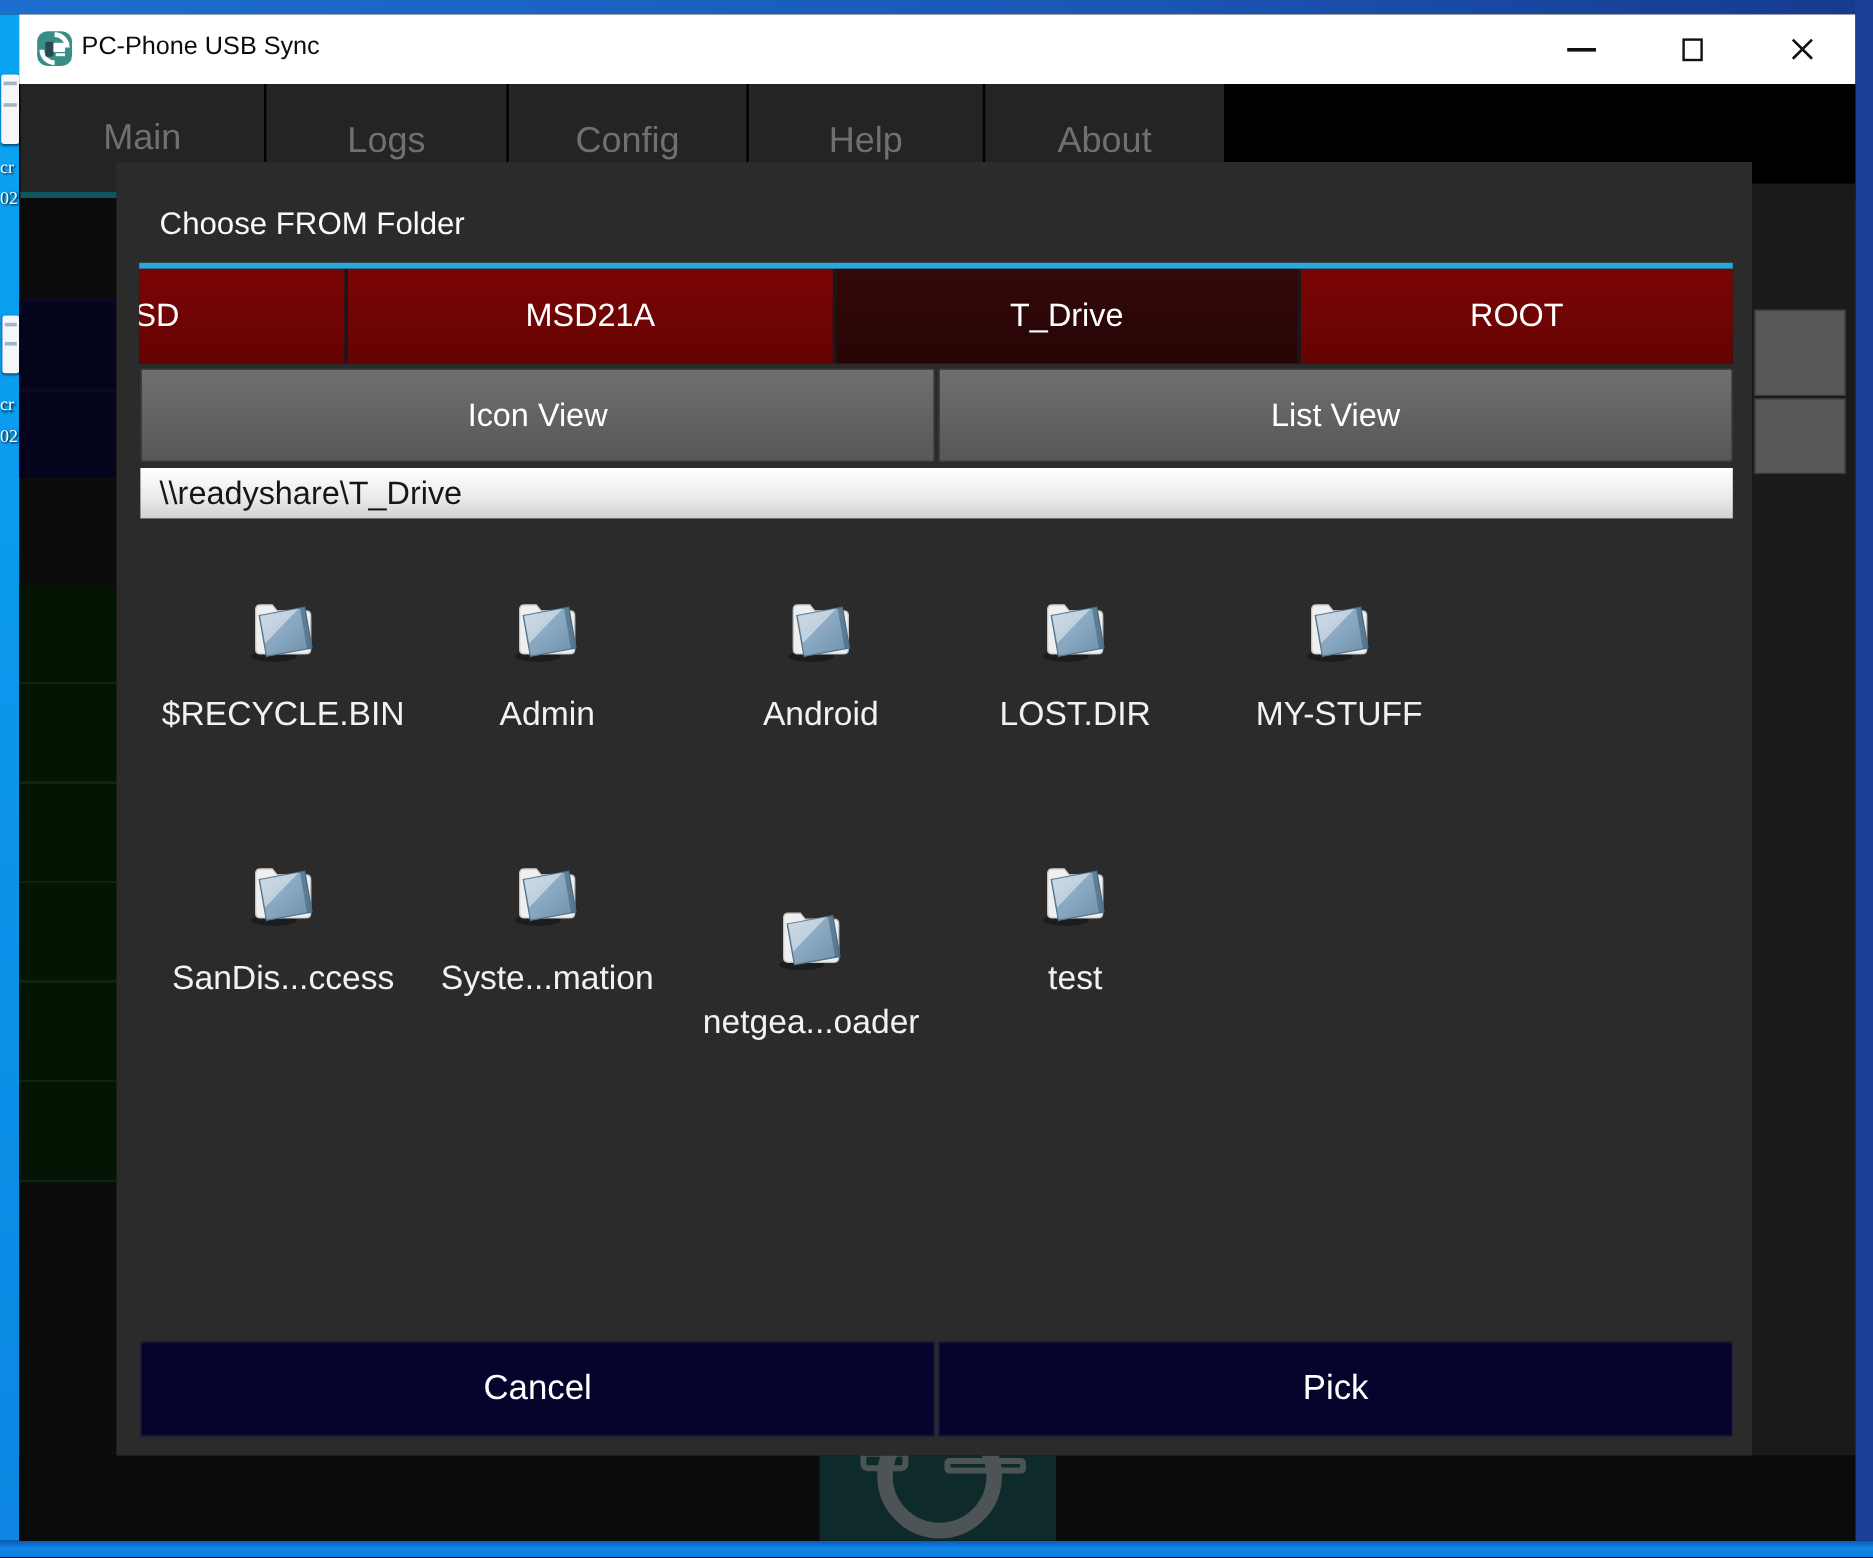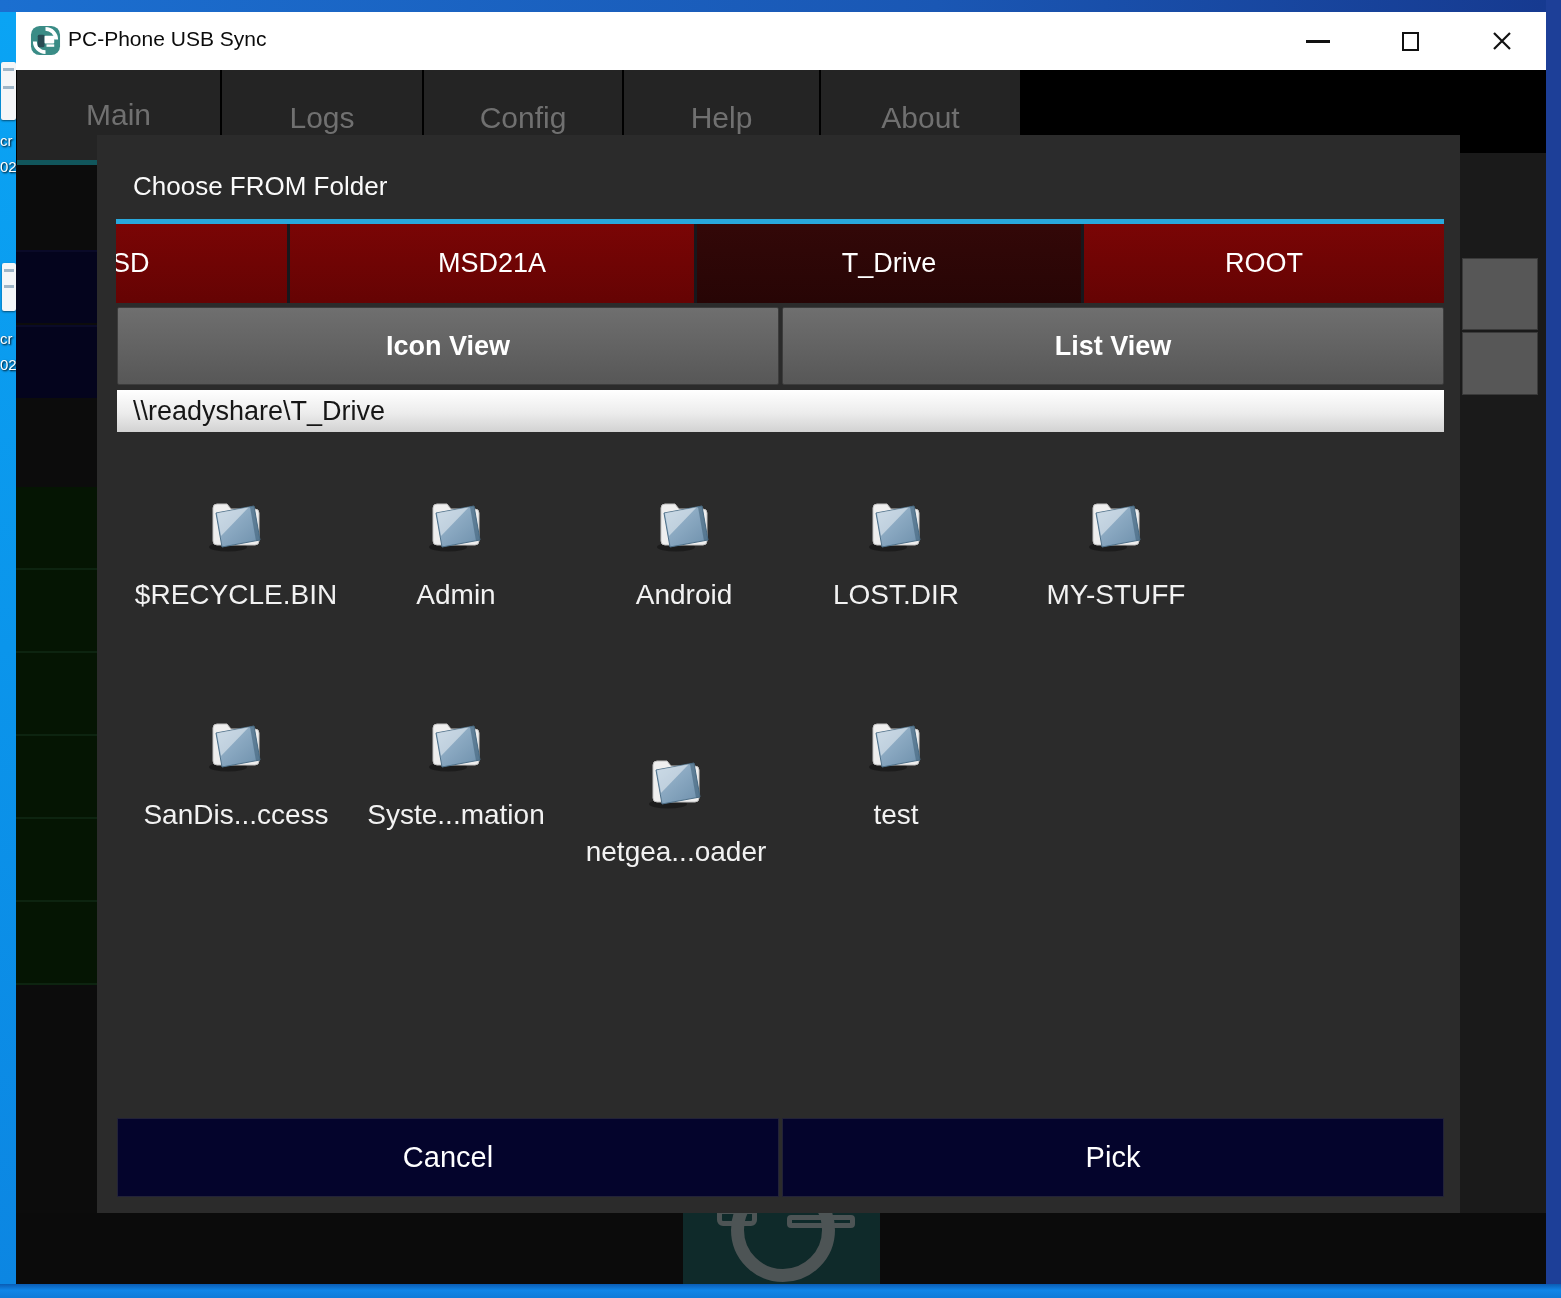--- a/index.html
+++ b/index.html
@@ -12,21 +12,21 @@
   .edge-left{position:absolute;left:0;top:12px;width:17px;height:1272px;
     background:linear-gradient(to bottom,#0aa4f4,#0c86e2);}
   .edge-right{position:absolute;left:1546px;top:0;width:15px;height:1284px;
     background:#1d3f98;}
   .edge-bottom{position:absolute;left:0;top:1284px;width:1561px;height:14px;
     background:linear-gradient(to bottom,#0a5cb4,#1186e8 45%,#0f7ad8);}
 
   
   .desk-ico{position:absolute;background:#f4f6f8;border-radius:2px;box-shadow:0 1px 2px rgba(0,0,0,.5);}
   .desk-ico .bar{position:absolute;left:2px;right:2px;height:3px;background:#9fb6c8;}
-  .desk-frag{position:absolute;color:#fff;font-size:15px;text-shadow:1px 1px 2px #000;left:0;}
+  .desk-frag{position:absolute;color:#fff;font-size:15px;text-shadow:1px 1px 2px #000;left:0;font-family:Liberation Serif, serif;}
 
   
   .window{position:absolute;left:16px;top:12px;width:1530px;height:1272px;background:#0c0c0c;}
   .titlebar{position:absolute;left:0;top:0;width:100%;height:58px;background:#fff;}
   .app-icon{position:absolute;left:14px;top:13px;width:31px;height:31px;}
   .title-text{position:absolute;left:52px;top:15px;font-size:21px;color:#0b0b0b;}
   .ctrl{position:absolute;top:0;height:58px;width:60px;display:flex;align-items:center;justify-content:center;}
   .ctrl-min span{display:block;width:24px;height:3px;background:#111;}
   .ctrl-max span{display:block;width:17px;height:19px;border:2.5px solid #111;}
 
@@ -54,21 +54,21 @@
   .dlg-title{position:absolute;left:36px;top:36px;font-size:26px;color:#fafafa;}
   .accent-line{position:absolute;left:19px;top:84px;width:1328px;height:5px;background:#29a8dc;}
 
   .drive-row{position:absolute;left:19px;top:89px;width:1328px;height:79px;display:flex;gap:3px;background:#17171c;overflow:hidden;}
   .drive-btn{height:100%;display:flex;align-items:center;justify-content:center;
     color:#fff;font-size:27px;background:linear-gradient(#7a0505,#650303);}
   .drive-btn.selected{background:linear-gradient(#330808,#270505);}
   .drive-btn.partial{justify-content:flex-start;text-align:right;}
   .drive-btn.partial span{margin-left:-4px;}
 
-  .view-row{position:absolute;left:20px;top:172px;width:1327px;height:78px;display:flex;gap:3px;font-weight:bold;}
+  .view-row{position:absolute;left:20px;top:172px;width:1327px;height:78px;display:flex;gap:3px;}
   .view-btn{flex:1;display:flex;align-items:center;justify-content:center;color:#fff;font-size:27px;
     background:linear-gradient(#6f6f6f,#575757);border:1px solid #3c3c3c;border-radius:2px;}
 
   .path-bar{position:absolute;left:20px;top:255px;width:1327px;height:42px;
     background:linear-gradient(#ffffff,#ececec 55%,#d2d2d2);
     display:flex;align-items:center;padding-left:16px;font-size:27px;color:#161616;}
 
   .grid{position:absolute;left:29px;top:350px;width:1100px;}
   .fcell{position:absolute;width:220px;height:200px;display:flex;flex-direction:column;align-items:center;}
   .fcell svg{margin-top:10px;}

